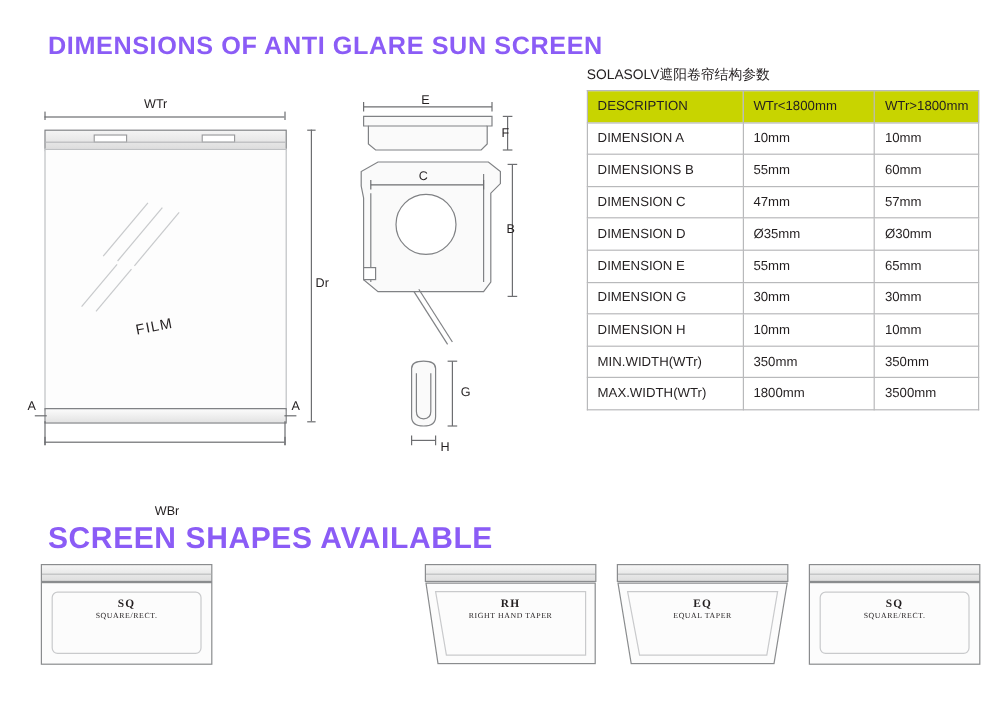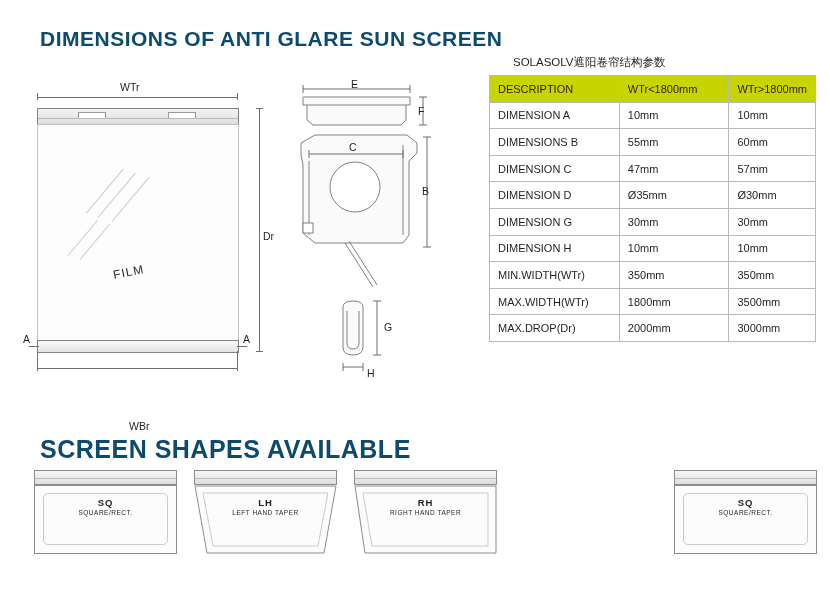--- a/index.html
+++ b/index.html
@@ -6,21 +6,21 @@
   body{
     width:830px;height:597px;
     background:#ffffff;
     font-family:"Liberation Sans", sans-serif;
     position:relative;
     overflow:hidden;
     color:#231f20;
   }
   .title{
     position:absolute;
-    color:#0c4a6e;
+    color:#8b5cf6;
     font-weight:bold;
     letter-spacing:0.5px;
   }
   #title-main{ left:40px; top:27px; font-size:21px; }
   #title-shapes{ left:40px; top:435px; font-size:25px; }
 
   
   #left-diagram{ position:absolute; left:15px; top:75px; width:265px; height:325px;text-decoration:underline; }
   .lbl{ position:absolute; font-size:10.5px; color:#231f20; font-family:"Liberation Sans", sans-serif;}
   .dimline{ position:absolute; background:#6d6e71; }
@@ -51,36 +51,36 @@
   .filmlabel{
     position:absolute; left:75px; top:140px; font-size:12px; letter-spacing:1px;
     transform:rotate(-11deg); color:#231f20;
   }
 
   
   #mid-diagram{ position:absolute; left:285px; top:75px; width:180px; height:325px; }
 
   
   #table-wrap{ position:absolute; left:489px; top:55px; width:327px; }
-  #table-caption{ font-size:11.5px; color:#231f20; margin-bottom:5px;margin-left:24px; }
+  #table-caption{ font-size:11.5px; color:#231f20; margin-bottom:5px; }
   table{ border-collapse:collapse; width:327px; font-size:11px; }
   th,td{
     border:1px solid #b8b9bb;
     padding:0 8px;
     height:25.6px;
     text-align:left;
     font-weight:normal;
     color:#231f20;
   }
   thead th{ background:#c8d400; font-weight:normal; color:#231f20; }
   td:nth-child(1),th:nth-child(1){ width:120px; }
   td:nth-child(2),th:nth-child(2){ width:100px; }
 
   
-  #shapes{ position:absolute; left:0; top:462px; width:814px; height:110px; }
+  #shapes{ position:absolute; left:0; top:462px; width:814px; height:110px;font-family:Liberation Serif, serif; }
   .shape{ position:absolute; width:155px; height:98px; }
   .shape .hdr{
     position:absolute; left:6px; top:8px; right:6px; height:13px;
     border:1px solid #8a8c8e; background:linear-gradient(#f6f6f6,#dedede);
   }
   .shape .hdr:after{ content:""; position:absolute; left:0; top:7px; width:100%; height:1px; background:#bcbdbf;}
   .shape .body{
     position:absolute; left:6px; top:23px; right:6px; bottom:6px;
     border:1px solid #8a8c8e; background:#fcfcfc;
   }
@@ -224,85 +224,85 @@
           <td>DIMENSION C</td>
           <td>47mm</td>
           <td>57mm</td>
         </tr>
       <tr>
           <td>DIMENSION D</td>
           <td>Ø35mm</td>
           <td>Ø30mm</td>
         </tr>
       <tr>
+          <td>DIMENSION E</td>
+          <td>55mm</td>
+          <td>65mm</td>
+        </tr>
+      <tr>
           <td>DIMENSION G</td>
           <td>30mm</td>
           <td>30mm</td>
         </tr>
       <tr>
           <td>DIMENSION H</td>
           <td>10mm</td>
           <td>10mm</td>
         </tr>
       <tr>
           <td>MIN.WIDTH(WTr)</td>
           <td>350mm</td>
           <td>350mm</td>
         </tr>
       <tr>
           <td>MAX.WIDTH(WTr)</td>
           <td>1800mm</td>
           <td>3500mm</td>
-        </tr>
-      <tr>
-          <td>MAX.DROP(Dr)</td>
-          <td>2000mm</td>
-          <td>3000mm</td>
         </tr>
     </tbody>
   </table>
 </div>
 
 <div id="shapes">
 
   <div class="shape" style="left:28px; top:0;">
     <div class="hdr"></div>
     <div class="body">
         <div class="inner"></div>
       </div>
     <div class="cap">
       <b>SQ</b>
       <span>SQUARE/RECT.</span>
     </div>
   </div>
 
-  <div class="shape" style="left:188px; top:0;">
-    <div class="hdr"></div>
-    <svg class="body" style="border:none;background:none;" width="143" height="69" viewBox="0 0 143 69">
-      <path d="M1 1 L142 1 L130 68 L13 68 Z" fill="#fcfcfc" stroke="#8a8c8e"></path>
-      <path d="M9 8 L134 8 L124 61 L19 61 Z" fill="none" stroke="#c9cacc"></path>
-    </svg>
-    <div class="cap">
-      <b>LH</b>
-      <span>LEFT HAND TAPER</span>
-    </div>
-  </div>
 
   <div class="shape" style="left:348px; top:0;">
     <div class="hdr"></div>
     <svg class="body" style="border:none;background:none;" width="143" height="69" viewBox="0 0 143 69">
       <path d="M1 1 L142 1 L142 68 L11 68 Z" fill="#fcfcfc" stroke="#8a8c8e"></path>
       <path d="M9 8 L134 8 L134 61 L18 61 Z" fill="none" stroke="#c9cacc"></path>
     </svg>
     <div class="cap">
       <b>RH</b>
       <span>RIGHT HAND TAPER</span>
     </div>
   </div>
 
+  <div class="shape" style="left:508px; top:0;">
+    <div class="hdr"></div>
+    <svg class="body" style="border:none;background:none;" width="143" height="69" viewBox="0 0 143 69">
+      <path d="M1 1 L142 1 L131 68 L12 68 Z" fill="#fcfcfc" stroke="#8a8c8e"></path>
+      <path d="M9 8 L134 8 L125 61 L19 61 Z" fill="none" stroke="#c9cacc"></path>
+    </svg>
+    <div class="cap">
+      <b>EQ</b>
+      <span>EQUAL TAPER</span>
+    </div>
+  </div>
 
   <div class="shape" style="left:668px; top:0;">
     <div class="hdr"></div>
     <div class="body">
         <div class="inner"></div>
       </div>
     <div class="cap">
       <b>SQ</b>
       <span>SQUARE/RECT.</span>
     </div>

